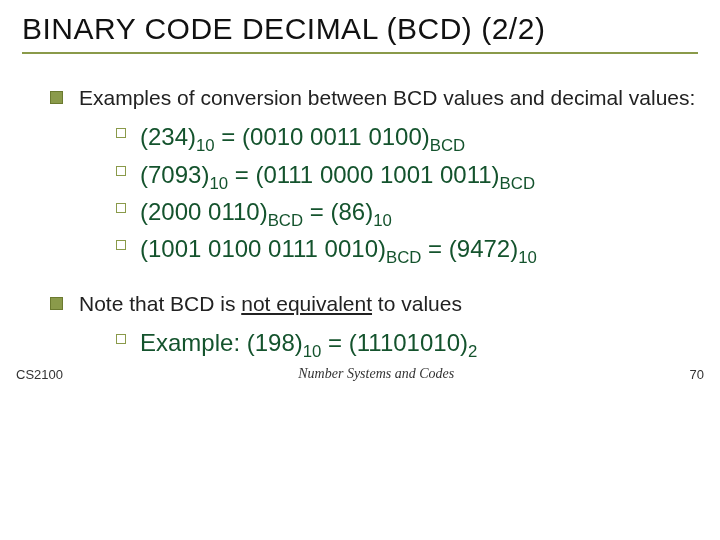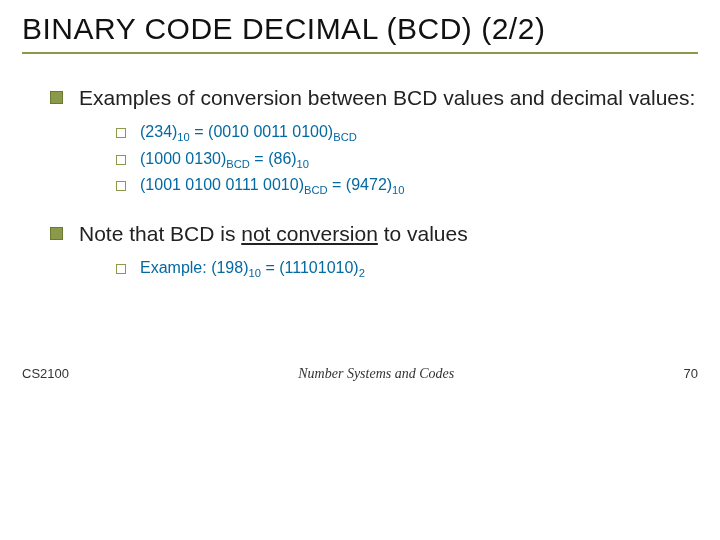--- a/index.html
+++ b/index.html
@@ -57,42 +57,42 @@
   }
   .l2 .bullet {
     width: 8px;
     height: 8px;
     border: 1px solid #8a9a4a;
     margin-top: 7px;
     margin-right: 14px;
     flex: 0 0 auto;
   }
   .l2 .text {
-    font-size: 16px;
-    color: #0369a1;
+    font-size: 24px;
+    color: #14532d;
     line-height: 1.35;
   }
   sub {
     font-size: 0.7em;
     vertical-align: sub;
     line-height: 0;
   }
   .uline {
     text-decoration: underline;
   }
   .footer {
     position: absolute;
     bottom: 14px;
     left: 0;
     width: 720px;
     box-sizing: border-box;
-    padding: 0 22px;
+    padding: 0 16px;
     display: flex;
     justify-content: space-between;
-    align-items: flex-start;
+    align-items: center;
     font-size: 13px;
     color: #333;
   }
   .footer .center {
     font-family: "Times New Roman", serif;
     font-size: 14px;
     font-style: italic;
   }
 </style>
 </head>
@@ -107,31 +107,35 @@
     <div class="text">Examples of conversion between BCD values and decimal values:</div>
   </div>
 
   <div class="l2-block">
     <div class="l2">
       <div class="bullet"></div>
       <div class="text"><span>(234)</span><sub>10</sub><span> = (0010 0011 0100)</span><sub>BCD</sub></div>
     </div>
     <div class="l2">
       <div class="bullet"></div>
-      <div class="text"><span>(1000 0130)</span><sub>BCD</sub><span> = (86)</span><sub>10</sub></div>
+      <div class="text"><span>(7093)</span><sub>10</sub><span> = (0111 0000 1001 0011)</span><sub>BCD</sub></div>
+    </div>
+    <div class="l2">
+      <div class="bullet"></div>
+      <div class="text"><span>(2000 0110)</span><sub>BCD</sub><span> = (86)</span><sub>10</sub></div>
     </div>
     <div class="l2">
       <div class="bullet"></div>
       <div class="text"><span>(1001 0100 0111 0010)</span><sub>BCD</sub><span> = (9472)</span><sub>10</sub></div>
     </div>
   </div>
 
   <div class="l1">
     <div class="bullet"></div>
-    <div class="text"><span>Note that BCD is </span><span class="uline">not conversion</span><span> to values</span></div>
+    <div class="text"><span>Note that BCD is </span><span class="uline">not equivalent</span><span> to values</span></div>
   </div>
 
   <div class="l2-block">
     <div class="l2">
       <div class="bullet"></div>
       <div class="text"><span>Example: (198)</span><sub>10</sub><span> = (11101010)</span><sub>2</sub></div>
     </div>
   </div>
 
   <div class="footer">

